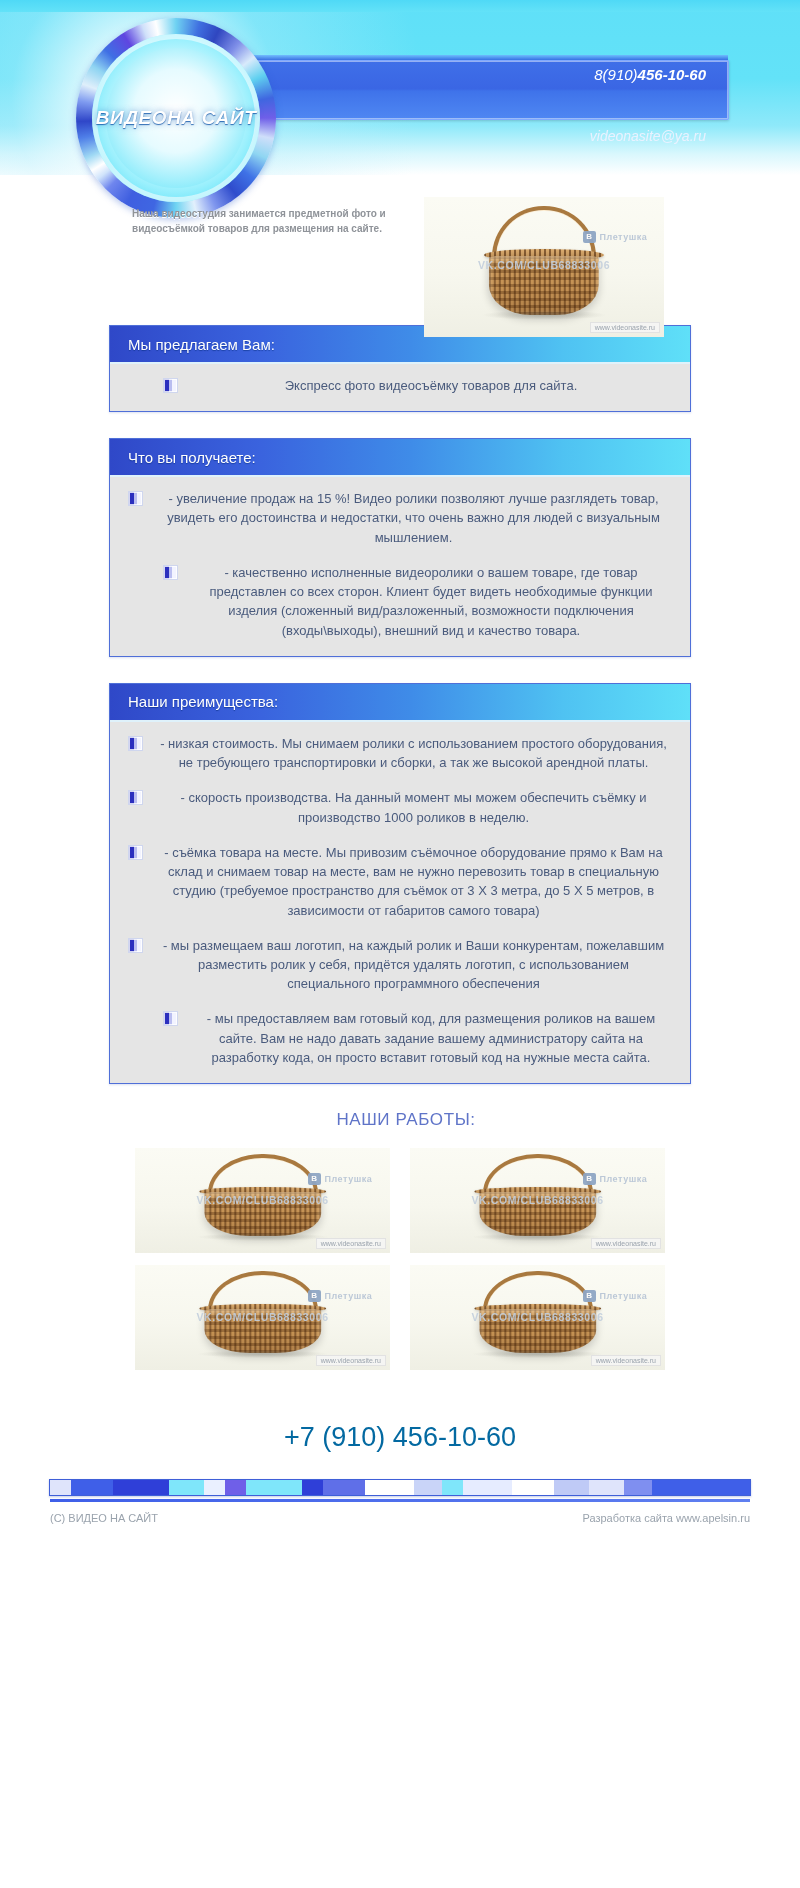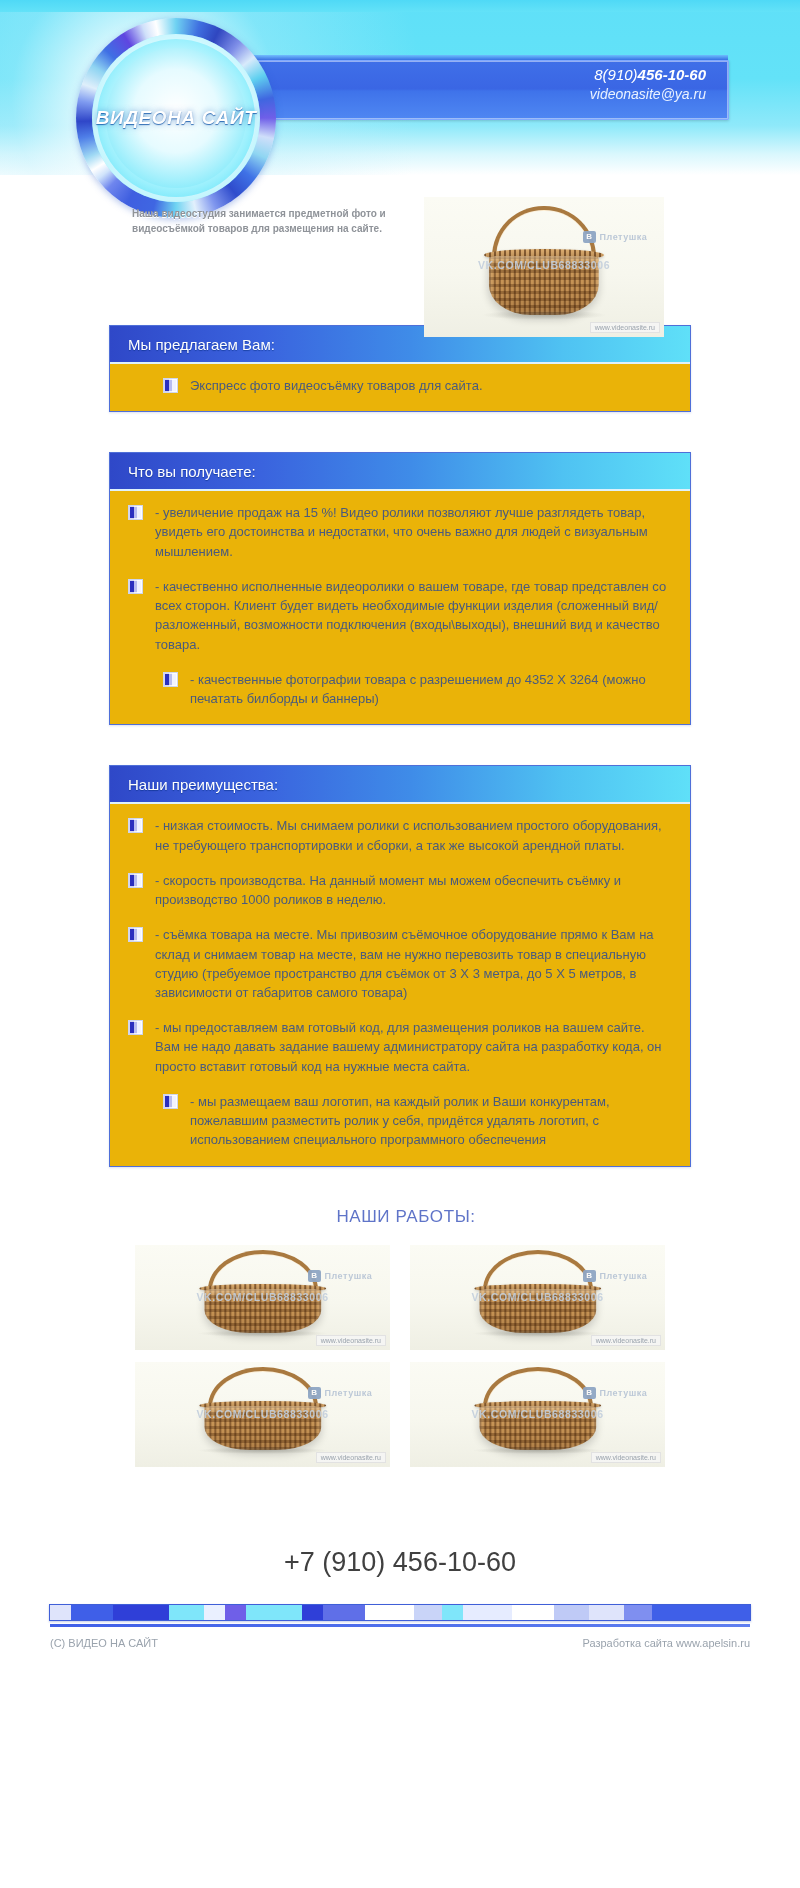--- a/index.html
+++ b/index.html
@@ -50,21 +50,21 @@
   }
   .contact-inner{
     position:absolute;
     right:22px; top:4px;
     text-align:right;
     color:#ffffff;
     line-height:1.32;
   }
   .contact-phone{font-size:15px;}
   .contact-phone b{font-weight:bold;}
-  .contact-mail{font-size:14px;color:#eaf2ff;}
+  .contact-mail{font-size:14px;color:#eaf2ff;margin-top:42px;}
 
   
   .logo-wrap{
     position:absolute;
     left:76px; top:18px;
     width:200px; height:200px;
   }
   .logo-ring{
     position:absolute; inset:0;
     border-radius:50%;
@@ -220,25 +220,26 @@
     background:rgba(245,245,245,.88);
     color:#9aa3ad;
     font-size:7px;
     padding:1px 4px;
     border:1px solid #e2e2e2;
     white-space:nowrap;
   }
 
   
   .panel{
-    margin:0 auto 40px auto;
+    margin:0 auto 26px auto;
     width:580px;
     border:1px solid #4f6fd8;
-    background:#eab308;
+    background:#e5e5e5;
     box-shadow:0 1px 2px rgba(60,90,180,.18);
+    text-align:center;
   }
   .panel-head{
     height:36px;
     display:flex;
     align-items:center;
     padding-left:18px;
     color:#ffffff;
     font-size:15px;
     background:linear-gradient(90deg,#2f48c8 0%,#3a63de 26%,#3f8ce8 52%,#4fc2f2 78%,#5fe0f8 100%);
     border-bottom:2px solid #dff2fb;
@@ -283,23 +284,23 @@
     display:grid;
     grid-template-columns:repeat(2,255px);
     grid-gap:12px 20px;
     justify-content:center;
   }
   .thumb{width:255px;height:105px;}
 
   
   .big-phone{
     text-align:center;
-    color:#404040;
+    color:#0369a1;
     font-size:27px;
-    margin:80px 0 26px 0;
+    margin:52px 0 26px 0;
     text-shadow:0 1px 0 #ffffff;
   }
   .foot-bar{
     width:700px;
     height:15px;
     margin:0 auto;
     border:1px solid #3f5fd8;
     background:
       linear-gradient(90deg,
         #dfe4fb 0 3%, #3f5fe8 3% 9%, #2f3fd8 9% 17%,
@@ -385,48 +386,44 @@
         <div class="panel-head">Что вы получаете:</div>
         <div class="panel-body">
           <div class="li">
             <span class="li-icon"></span>
             <span class="li-text">-    увеличение продаж на 15 %! Видео ролики позволяют лучше разглядеть товар, увидеть его достоинства и недостатки, что очень важно для людей с визуальным мышлением.</span>
           </div>
           <div class="li">
             <span class="li-icon"></span>
             <span class="li-text">-    качественно исполненные видеоролики о вашем товаре, где товар представлен со всех сторон. Клиент будет видеть необходимые функции изделия (сложенный вид/разложенный, возможности подключения (входы\выходы), внешний вид и качество товара.</span>
           </div>
-          <div class="li">
-            <span class="li-icon"></span>
-            <span class="li-text">-    качественные фотографии товара с разрешением до 4352 Х 3264 (можно печатать билборды и баннеры)</span>
-          </div>
         </div>
       </div>
       <div class="panel">
         <div class="panel-head">Наши преимущества:</div>
         <div class="panel-body">
           <div class="li">
             <span class="li-icon"></span>
             <span class="li-text">-    низкая стоимость. Мы снимаем ролики с использованием простого оборудования, не требующего транспортировки и сборки, а так же высокой арендной платы.</span>
           </div>
           <div class="li">
             <span class="li-icon"></span>
             <span class="li-text">-    скорость производства. На данный момент мы можем обеспечить съёмку и производство 1000 роликов в неделю.</span>
           </div>
           <div class="li">
             <span class="li-icon"></span>
             <span class="li-text">-    съёмка товара на месте. Мы привозим съёмочное оборудование прямо к Вам на склад и снимаем товар на месте, вам не нужно перевозить товар в специальную студию (требуемое пространство для съёмок от 3 Х 3 метра, до 5 Х 5 метров, в зависимости от габаритов самого товара)</span>
           </div>
           <div class="li">
             <span class="li-icon"></span>
+            <span class="li-text">-    мы размещаем ваш логотип, на каждый ролик и Ваши конкурентам, пожелавшим разместить ролик у себя, придётся удалять логотип, с использованием специального программного обеспечения</span>
+          </div>
+          <div class="li">
+            <span class="li-icon"></span>
             <span class="li-text">-    мы предоставляем вам готовый код, для размещения роликов на вашем сайте. Вам не надо давать задание вашему администратору сайта на разработку кода, он просто вставит готовый код на нужные места сайта.</span>
-          </div>
-          <div class="li">
-            <span class="li-icon"></span>
-            <span class="li-text">-    мы размещаем ваш логотип, на каждый ролик и Ваши конкурентам, пожелавшим разместить ролик у себя, придётся удалять логотип, с использованием специального программного обеспечения</span>
           </div>
         </div>
       </div>
     </div>
 
   <div class="works-title">НАШИ РАБОТЫ:</div>
   <div class="works-grid" id="works-grid">
       <div class="thumb photo">
         <div class="handle"></div>
         <div class="rim"></div>

